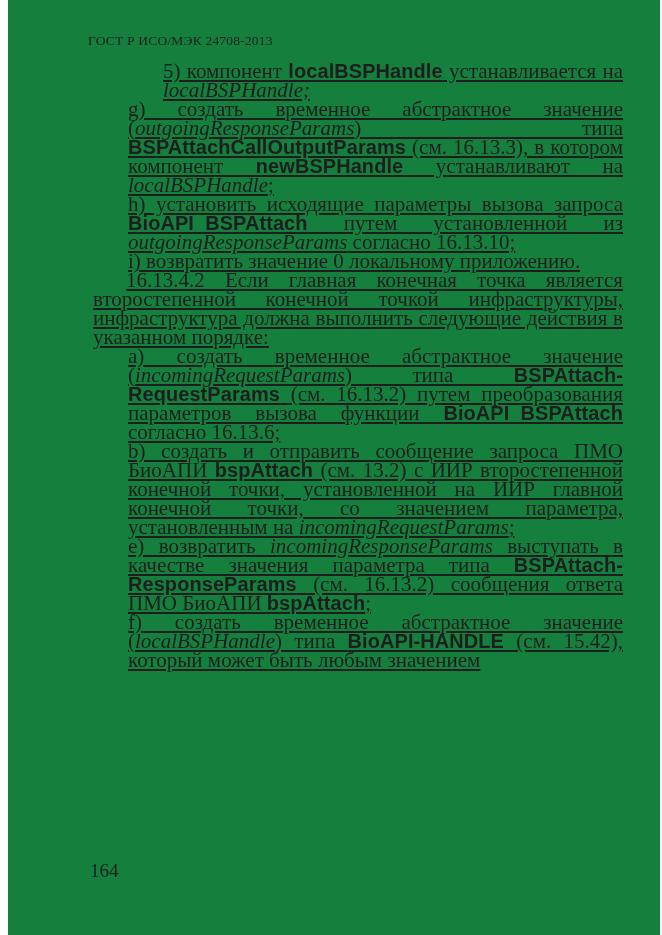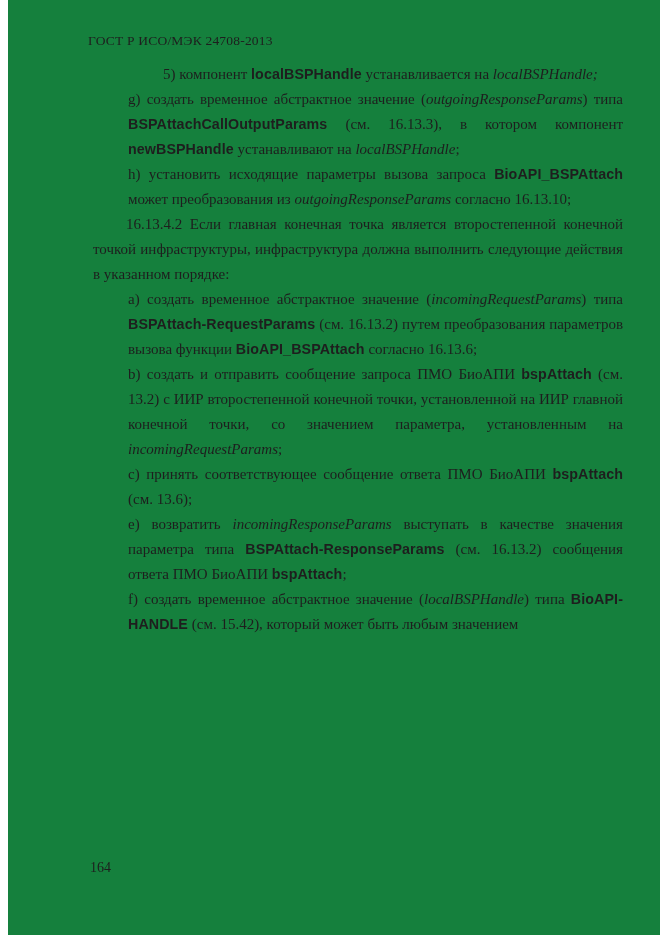--- a/index.html
+++ b/index.html
@@ -23,23 +23,24 @@
     top: 33px;
     font-size: 13.5px;
     letter-spacing: 0.2px;
     white-space: nowrap;
   }
   .body-text {
     position: absolute;
     left: 85px;
     top: 62px;
     width: 530px;
-    font-size: 15px;
-    line-height: 25px;
+    font-size: 21px;
+    line-height: 19px;
     text-align: justify;
+    text-decoration: underline;
   }
   .body-text p {
     margin: 0;
     padding: 0;
   }
   
   p.list-item {
     margin-left: 35px;
   }
   
@@ -59,37 +60,37 @@
     font-size: 0.95em;
     letter-spacing: 0.1px;
   }
   .run-i {
     font-style: italic;
   }
   .page-number {
     position: absolute;
     left: 82px;
     top: 860px;
-    font-size: 14px;
+    font-size: 19px;
   }
 </style>
 </head>
 <body>
 
 <div class="page">
 
   <div class="running-header">ГОСТ Р ИСО/МЭК 24708-2013</div>
 
   <div class="body-text">
     <p class="nested-item"><span class="run">5) компонент </span><span class="run run-b">localBSPHandle</span><span class="run"> устанавливается на </span><span class="run run-i">localBSPHandle;</span></p>
     <p class="list-item"><span class="run">g) создать временное абстрактное значение (</span><span class="run run-i">outgoingResponseParams</span><span class="run">) типа </span><span class="run run-b">BSPAttachCallOutputParams</span><span class="run"> (см. 16.13.3), в котором компонент </span><span class="run run-b">newBSPHandle</span><span class="run"> устанавливают на </span><span class="run run-i">localBSPHandle</span><span class="run">;</span></p>
-    <p class="list-item"><span class="run">h) установить исходящие параметры вызова запроса </span><span class="run run-b">BioAPI_BSPAttach</span><span class="run"> может преобразования из </span><span class="run run-i">outgoingResponseParams</span><span class="run"> согласно 16.13.10;</span></p>
+    <p class="list-item"><span class="run">h) установить исходящие параметры вызова запроса </span><span class="run run-b">BioAPI_BSPAttach</span><span class="run"> путем установленной из </span><span class="run run-i">outgoingResponseParams</span><span class="run"> согласно 16.13.10;</span></p>
+    <p class="list-item"><span class="run">i) возвратить значение 0 локальному приложению.</span></p>
     <p class="clause-paragraph"><span class="run">16.13.4.2 Если главная конечная точка является второстепенной конечной точкой инфраструктуры, инфраструктура должна выполнить следующие действия в указанном порядке:</span></p>
     <p class="list-item"><span class="run">a) создать временное абстрактное значение (</span><span class="run run-i">incomingRequestParams</span><span class="run">) типа </span><span class="run run-b">BSPAttach-RequestParams</span><span class="run"> (см. 16.13.2) путем преобразования параметров вызова функции </span><span class="run run-b">BioAPI_BSPAttach</span><span class="run"> согласно 16.13.6;</span></p>
     <p class="list-item"><span class="run">b) создать и отправить сообщение запроса ПМО БиоАПИ </span><span class="run run-b">bspAttach</span><span class="run"> (см. 13.2) с ИИР второстепенной конечной точки, установленной на ИИР главной конечной точки, со значением параметра, установленным на </span><span class="run run-i">incomingRequestParams</span><span class="run">;</span></p>
-    <p class="list-item"><span class="run">c) принять соответствующее сообщение ответа ПМО БиоАПИ </span><span class="run run-b">bspAttach</span><span class="run"> (см. 13.6);</span></p>
     <p class="list-item"><span class="run">e) возвратить </span><span class="run run-i">incomingResponseParams</span><span class="run"> выступать в качестве значения параметра типа </span><span class="run run-b">BSPAttach-ResponseParams</span><span class="run"> (см. 16.13.2) сообщения ответа ПМО БиоАПИ </span><span class="run run-b">bspAttach</span><span class="run">;</span></p>
     <p class="list-item"><span class="run">f) создать временное абстрактное значение (</span><span class="run run-i">localBSPHandle</span><span class="run">) типа </span><span class="run run-b">BioAPI-HANDLE</span><span class="run"> (см. 15.42), который может быть любым значением</span></p>
   </div>
 
   <div class="page-number">164</div>
 
 </div>
 
 </body></html>

